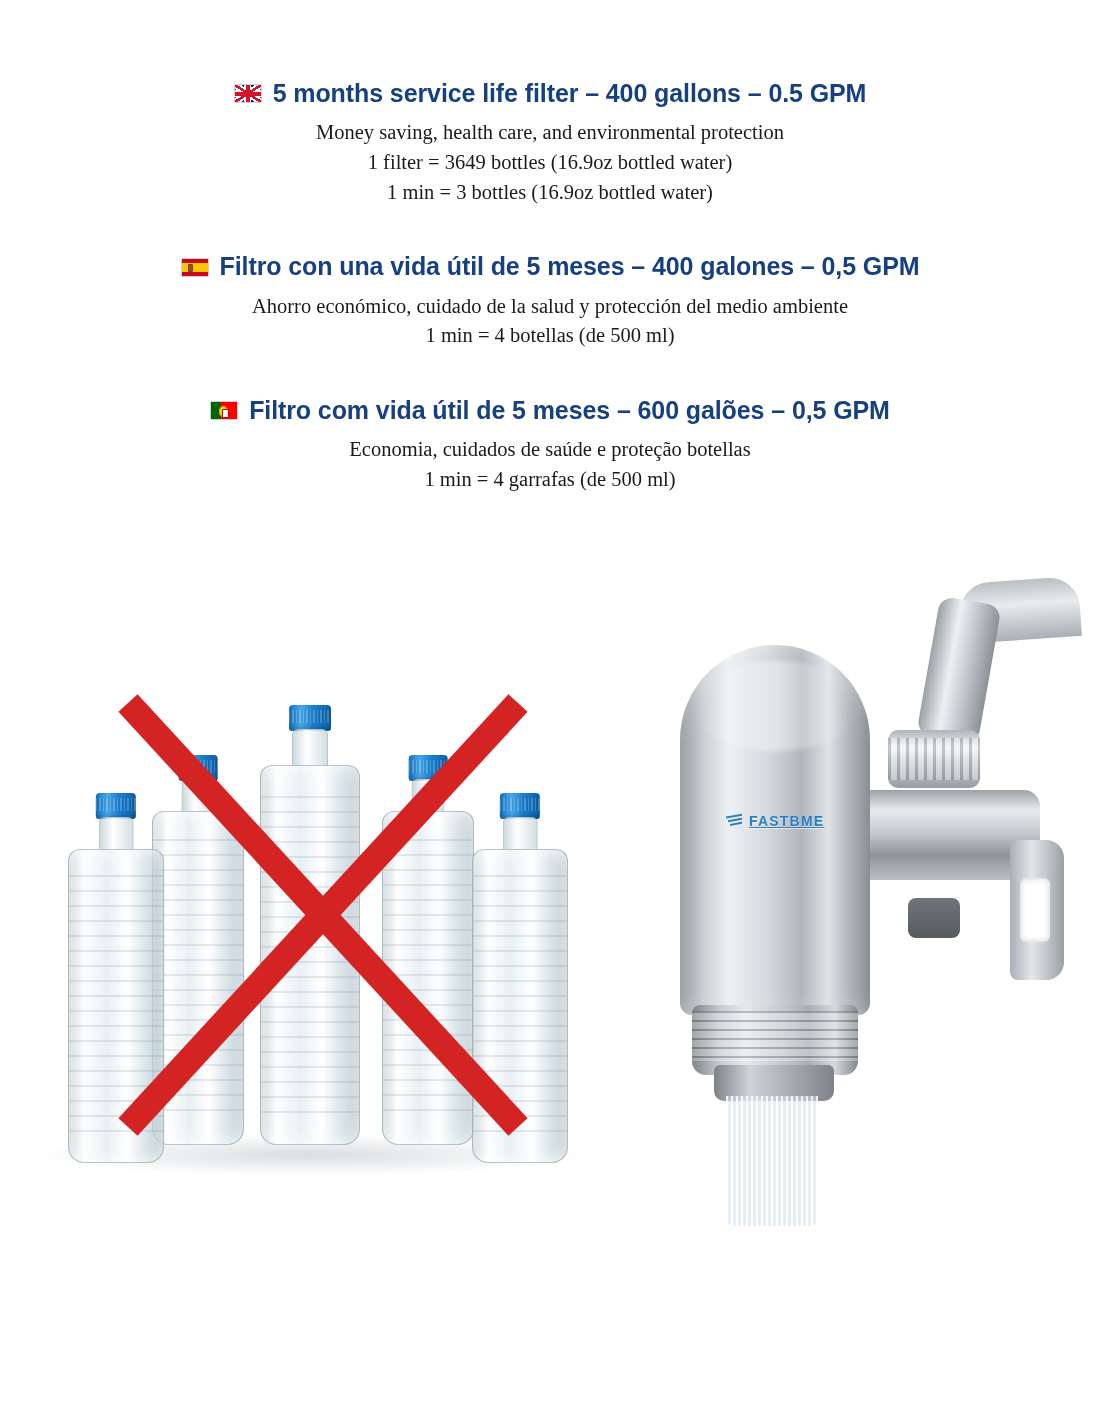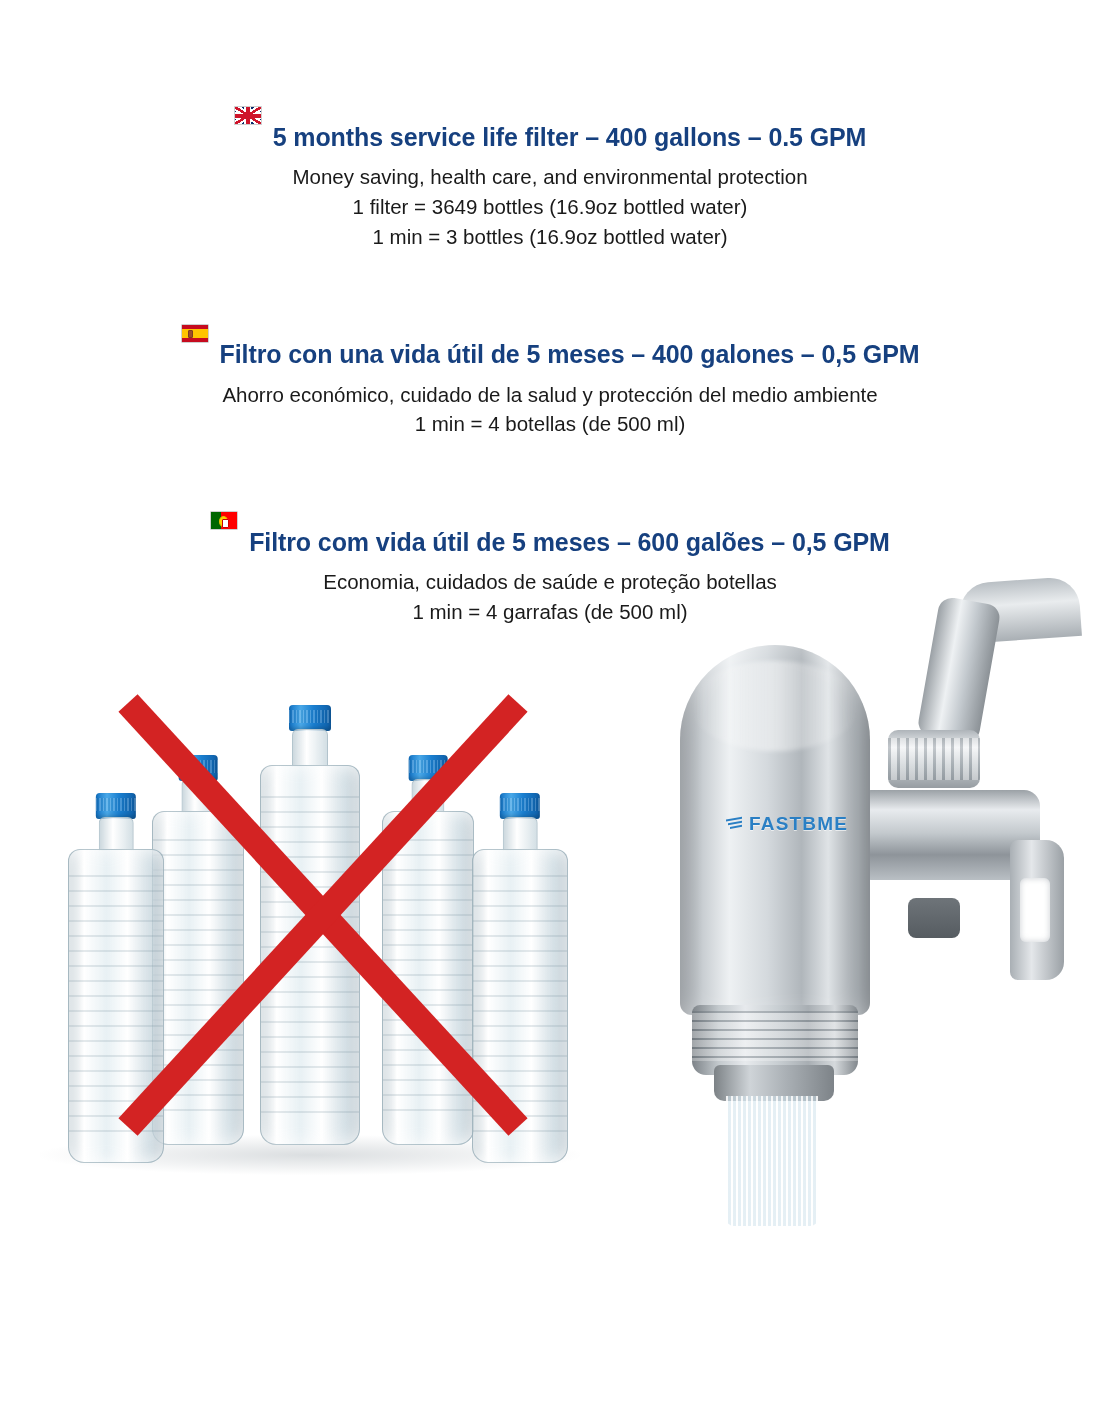--- a/index.html
+++ b/index.html
@@ -34,24 +34,25 @@
     font-size: 25px;
     font-weight: bold;
     color: #16407f;
     letter-spacing: -0.1px;
     line-height: 1.25;
     display: flex;
     align-items: center;
     justify-content: center;
     gap: 11px;
   }
-  .block-heading .htext { white-space: nowrap; margin-top: 44px; }
+  .block-heading .htext { white-space: nowrap; }
 
   .block-lines {
     margin-top: 9px;
+    font-family: Liberation Serif, serif;
   }
   .block-line {
     font-size: 20.5px;
     color: #1a1a1a;
     line-height: 1.45;
   }
 
   
   .flag {
     width: 28px;
@@ -252,28 +253,29 @@
     top: 16px;
     height: 90px;
     border-radius: 50%;
     background: linear-gradient(to right, rgba(255,255,255,0.0), rgba(255,255,255,0.45), rgba(255,255,255,0.0));
     filter: blur(2px);
   }
   .brand {
     position: absolute;
     left: 46px;
     top: 168px;
-    font-size: 19px;
+    font-size: 14px;
     font-weight: bold;
     color: #2a7fc4;
     letter-spacing: 1.2px;
     display: flex;
     align-items: center;
     gap: 5px;
     text-shadow: 0 1px 0 rgba(255,255,255,0.6);
+    text-decoration: underline;
   }
   .brand-mark {
     width: 18px; height: 14px;
     background:
       linear-gradient(#2a7fc4,#2a7fc4) left 0 top 1px/16px 2px no-repeat,
       linear-gradient(#2a7fc4,#2a7fc4) left 2px top 5px/14px 2px no-repeat,
       linear-gradient(#2a7fc4,#2a7fc4) left 4px top 9px/12px 2px no-repeat;
     transform: skewY(-10deg);
   }
 

